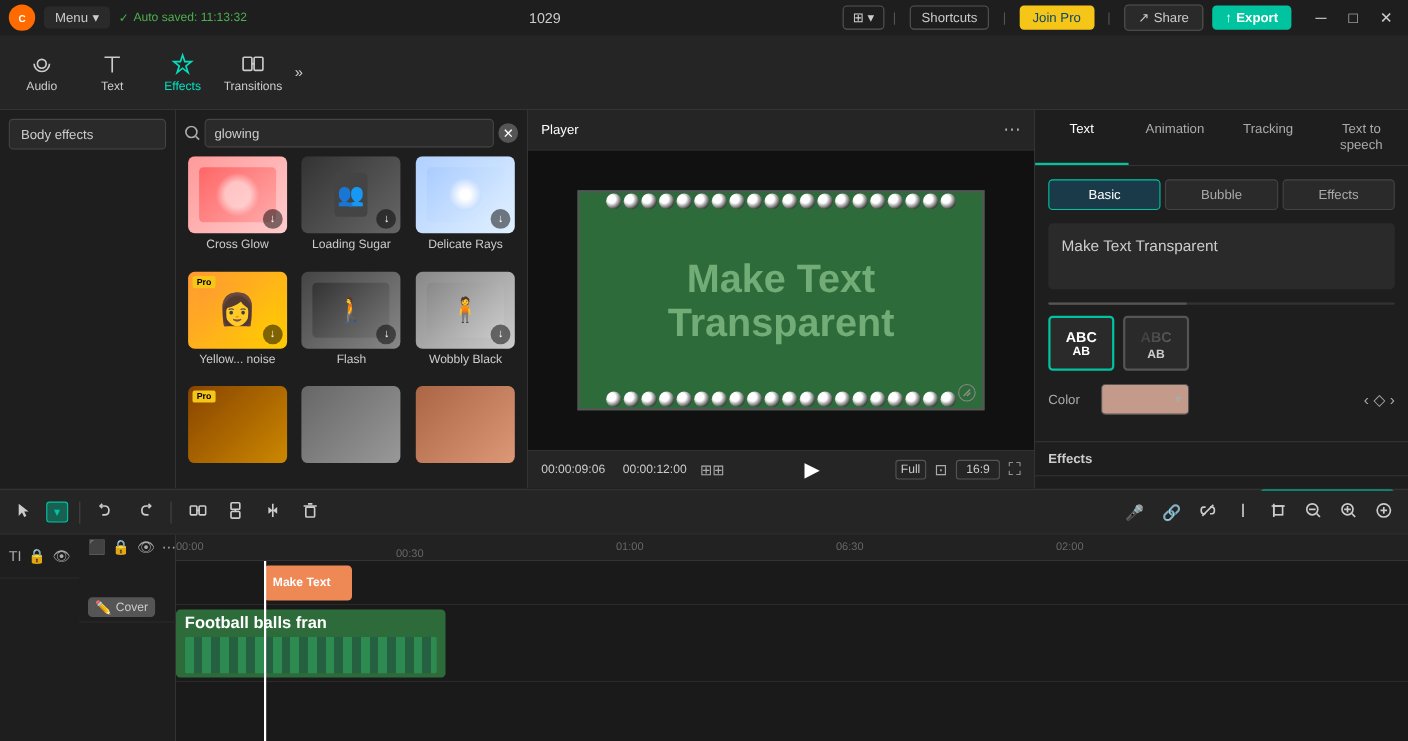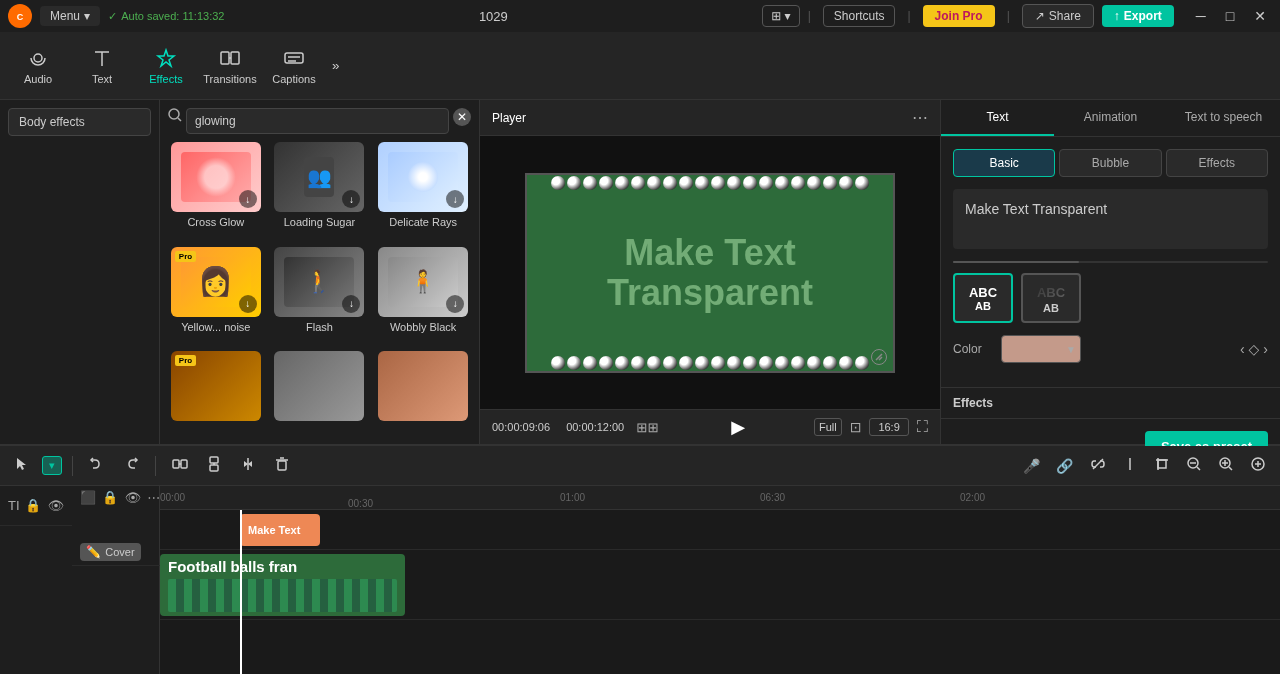--- a/index.html
+++ b/index.html
@@ -6,21 +6,21 @@
     body { font-family: 'Segoe UI', Arial, sans-serif; background: #1a1a1a; color: #fff; width: 1280px; height: 674px; overflow: hidden; font-size: 12px; }
 
     
     .title-bar { display: flex; align-items: center; height: 32px; background: #1e1e1e; padding: 0 8px; gap: 8px; }
     .title-bar .app-logo { width: 24px; height: 24px; background: #ff6b00; border-radius: 50%; display: flex; align-items: center; justify-content: center; font-size: 10px; font-weight: bold; }
     .title-bar .menu-btn { background: #2a2a2a; border: none; color: #ccc; padding: 3px 10px; border-radius: 4px; cursor: pointer; font-size: 12px; display: flex; align-items: center; gap: 4px; }
     .title-bar .autosave { display: flex; align-items: center; gap: 4px; color: #4caf50; font-size: 11px; }
     .title-bar .project-name { margin: 0 auto; color: #ccc; font-size: 13px; }
     .title-bar .view-controls { display: flex; align-items: center; gap: 4px; }
     .title-bar .shortcuts-btn { background: none; border: 1px solid #555; color: #ccc; padding: 3px 10px; border-radius: 4px; cursor: pointer; font-size: 12px; }
-    .title-bar .join-pro { background: #f5c518; color: #be185d; border: none; padding: 4px 12px; border-radius: 4px; font-weight: bold; cursor: pointer; font-size: 12px; }
+    .title-bar .join-pro { background: #f5c518; color: #0c4a6e; border: none; padding: 4px 12px; border-radius: 4px; font-weight: normal; cursor: pointer; font-size: 12px; }
     .title-bar .share-btn { background: #2a2a2a; border: 1px solid #555; color: #ccc; padding: 4px 12px; border-radius: 4px; cursor: pointer; font-size: 12px; display: flex; align-items: center; gap: 4px; }
     .title-bar .export-btn { background: #00c4a0; border: none; color: #fff; padding: 4px 12px; border-radius: 4px; cursor: pointer; font-size: 12px; display: flex; align-items: center; gap: 4px; font-weight: bold; }
     .title-bar .win-controls { display: flex; gap: 8px; margin-left: 8px; }
     .title-bar .win-btn { background: none; border: none; color: #ccc; cursor: pointer; font-size: 14px; padding: 2px 6px; }
 
     
     .toolbar { display: flex; align-items: center; height: 68px; background: #252525; border-bottom: 1px solid #333; padding: 0 8px; gap: 4px; }
     .toolbar-item { display: flex; flex-direction: column; align-items: center; justify-content: center; width: 60px; height: 60px; cursor: pointer; border-radius: 6px; gap: 4px; color: #ccc; font-size: 11px; }
     .toolbar-item.active { color: #00e0c0; }
     .toolbar-item svg { width: 22px; height: 22px; }
@@ -29,21 +29,21 @@
     
     .main-layout { display: flex; height: calc(674px - 32px - 68px - 230px); }
 
     
     .left-panel { width: 160px; background: #1e1e1e; border-right: 1px solid #333; padding: 8px; display: flex; flex-direction: column; gap: 8px; }
     .panel-btn { background: #2a2a2a; border: 1px solid #444; color: #ccc; padding: 6px 10px; border-radius: 4px; cursor: pointer; font-size: 12px; text-align: left; }
     .panel-btn.active { background: #1a4a3a; border-color: #00c4a0; color: #00c4a0; }
 
     
     .effects-panel { width: 320px; background: #1e1e1e; border-right: 1px solid #333; display: flex; flex-direction: column; }
-    .effects-search { padding: 8px; display: flex; gap: 4px; }
+    .effects-search { padding: 8px; display: flex; align-items: center; gap: 4px; }
     .effects-search input { flex: 1; background: #2a2a2a; border: 1px solid #444; color: #ccc; padding: 5px 8px; border-radius: 4px; font-size: 12px; }
     .effects-search .clear-btn { background: #555; border: none; color: #fff; width: 18px; height: 18px; border-radius: 50%; cursor: pointer; font-size: 12px; display: flex; align-items: center; justify-content: center; }
     .effects-grid { display: grid; grid-template-columns: 1fr 1fr 1fr; gap: 8px; padding: 0 8px 8px; overflow-y: auto; flex: 1; }
     .effect-item { display: flex; flex-direction: column; align-items: center; cursor: pointer; }
     .effect-thumb { width: 90px; height: 70px; background: #2a2a2a; border-radius: 6px; overflow: hidden; position: relative; display: flex; align-items: center; justify-content: center; }
     .effect-thumb .download-icon { position: absolute; bottom: 4px; right: 4px; background: rgba(0,0,0,0.5); border-radius: 50%; width: 18px; height: 18px; display: flex; align-items: center; justify-content: center; font-size: 10px; color: #fff; }
     .effect-thumb .pro-badge { position: absolute; top: 4px; left: 4px; background: #f5c518; color: #000; font-size: 8px; font-weight: bold; padding: 1px 4px; border-radius: 2px; }
     .effect-name { font-size: 11px; color: #ccc; margin-top: 4px; text-align: center; }
 
     
@@ -171,28 +171,20 @@
     <span style="color:#00e0c0;">Effects</span>
   </div>
   <div class="toolbar-item">
     <svg viewBox="0 0 22 22" fill="none" stroke="#ccc" stroke-width="1.5">
         <rect x="2" y="5" width="8" height="12" rx="1"></rect>
         <rect x="12" y="5" width="8" height="12" rx="1"></rect>
         <line x1="10" y1="11" x2="12" y2="11"></line>
       </svg>
     <span>Transitions</span>
   </div>
-  <div class="toolbar-item">
-    <svg viewBox="0 0 22 22" fill="none" stroke="#ccc" stroke-width="1.5">
-        <rect x="2" y="6" width="18" height="10" rx="2"></rect>
-        <line x1="5" y1="10" x2="17" y2="10"></line>
-        <line x1="5" y1="14" x2="13" y2="14"></line>
-      </svg>
-    <span>Captions</span>
-  </div>
   <button class="toolbar-more">
     <span>»</span>
   </button>
 </div>
 
 <div class="main-layout" style="height:344px;">
 
   <div class="left-panel">
     <button class="panel-btn">Body effects</button>
   </div>
@@ -373,20 +365,21 @@
       <button style="background:none;border:none;color:#aaa;cursor:pointer;font-size:14px;">⊡</button>
       <button style="background:none;border:1px solid #555;color:#ccc;padding:2px 8px;border-radius:3px;cursor:pointer;font-size:11px;">16:9</button>
       <button style="background:none;border:none;color:#aaa;cursor:pointer;font-size:16px;">⛶</button>
     </div>
   </div>
 
   <div class="right-panel">
     <div class="right-tabs">
       <div class="right-tab active">Text</div>
       <div class="right-tab">Animation</div>
+      <div class="right-tab">Tracking</div>
       <div class="right-tab">Text to speech</div>
     </div>
     <div class="text-panel">
       <div class="style-tabs">
         <div class="style-tab active">Basic</div>
         <div class="style-tab">Bubble</div>
         <div class="style-tab">Effects</div>
       </div>
       <div class="text-preview-area">
         <span>Make Text Transparent</span>
@@ -556,21 +549,21 @@
             <span style="font-size:11px;color:#ccc;">Cover</span>
           </div>
         </div>
       </div>
     </div>
 
     <div class="timeline-tracks">
 
       <div class="tl-ruler">
         <span class="tl-ruler-mark" style="left:0px;">00:00</span>
-        <span class="tl-ruler-mark" style="left:188px;margin-top:12px;">00:30</span>
+        <span class="tl-ruler-mark" style="left:200px;margin-top:12px;">00:30</span>
         <span class="tl-ruler-mark" style="left:400px;">01:00</span>
         <span class="tl-ruler-mark" style="left:600px;">06:30</span>
         <span class="tl-ruler-mark" style="left:800px;">02:00</span>
       </div>
 
       <div class="tl-track-area">
 
         <div class="tl-playhead"></div>
 
         <div class="tl-track">

